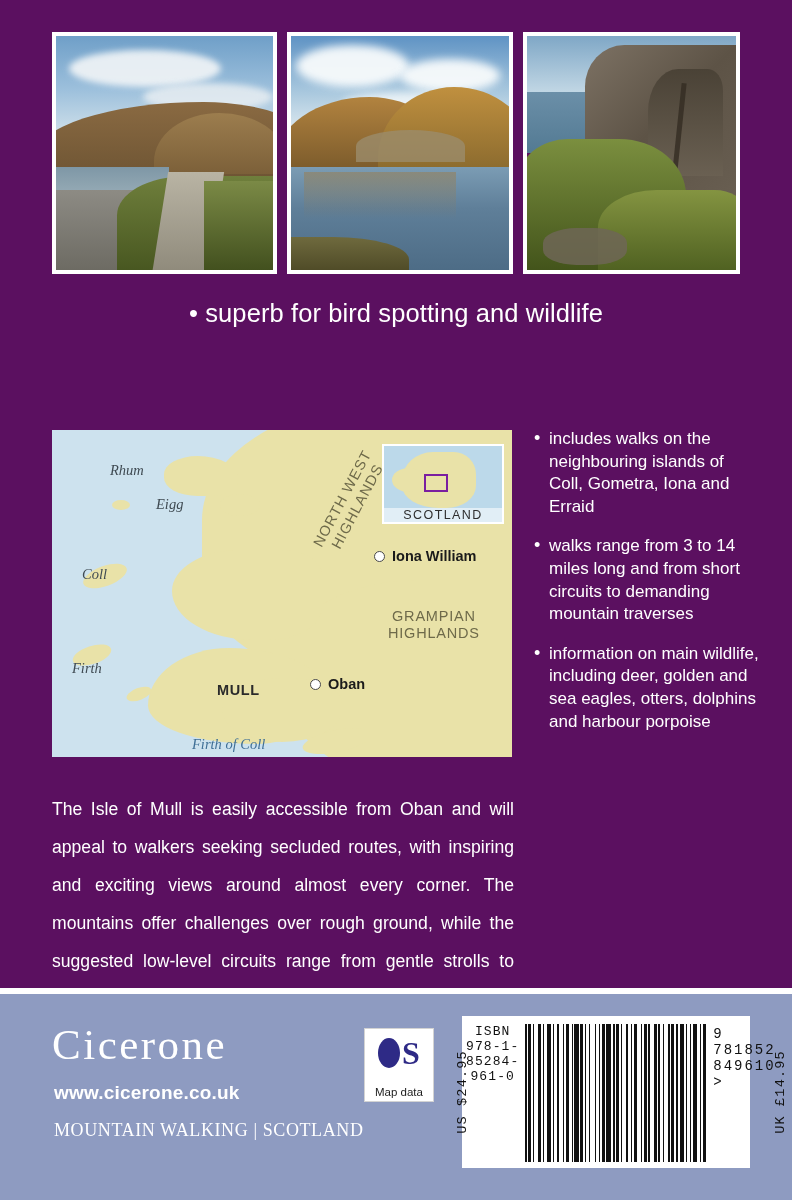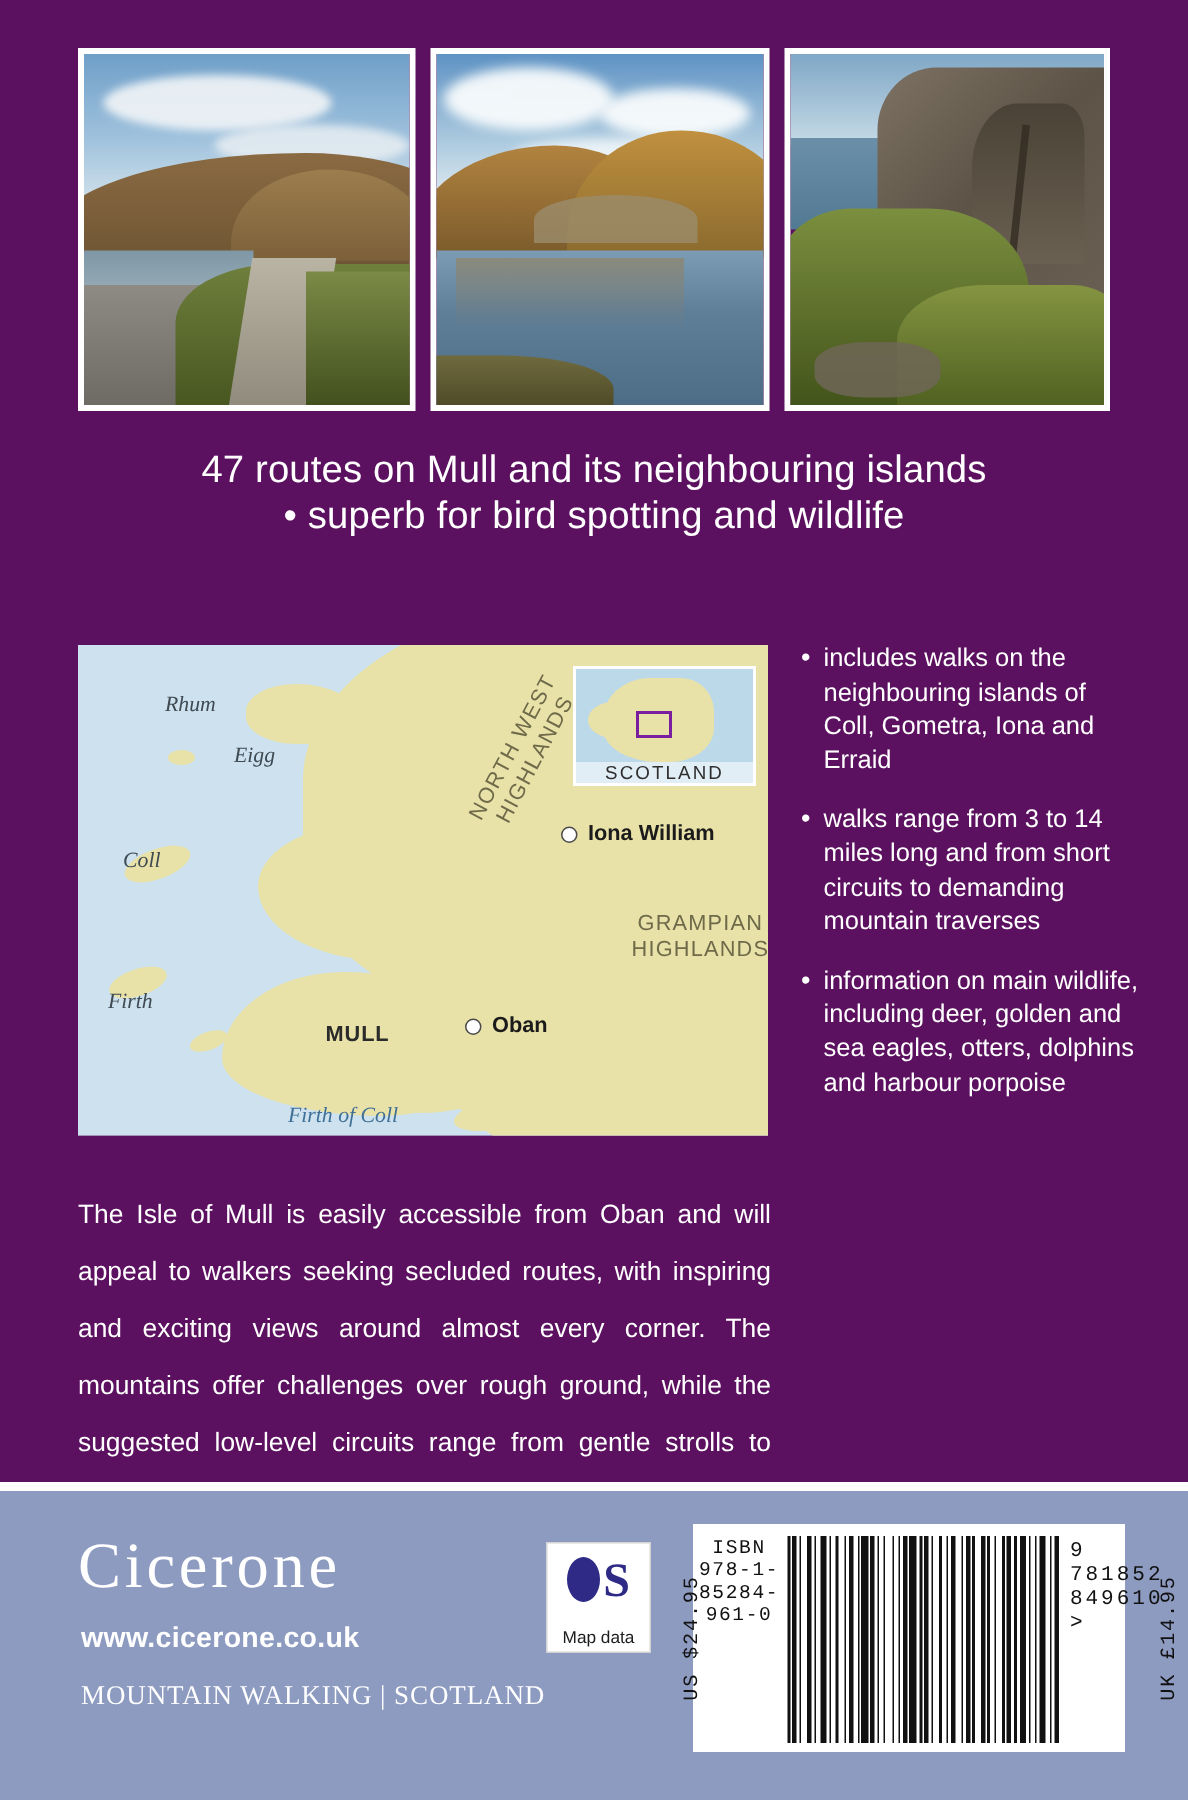--- a/index.html
+++ b/index.html
@@ -261,21 +261,20 @@
     letter-spacing: .6px;
   }
   .map-label.region {
     font-style: normal;
     font-family: "Liberation Sans", sans-serif;
     color: #6e6a4a;
     font-size: 14.5px;
     letter-spacing: .8px;
     text-align: center;
     line-height: 17px;
-    margin-left: 33px;
   }
   .map-label.nwh {
     transform: rotate(-62deg);
     transform-origin: left top;
     color: #6e6a4a;
     font-style: normal;
     font-family: "Liberation Sans", sans-serif;
     letter-spacing: 1px;
     line-height: 17px;
     text-align: center;
@@ -510,21 +509,20 @@
     <div class="cliff"></div>
     <div class="cliff2"></div>
     <div class="crack"></div>
     <div class="grass"></div>
     <div class="grass2"></div>
     <div class="rockfoot"></div>
   </div>
 </div>
 
 <div class="headline">
-  <span class="l1">47 routes on Mull and its neighbouring islands</span>
   <span class="l3">• superb for bird spotting and wildlife</span>
 </div>
 
 <div class="map">
   <div class="sea"></div>
   <div class="land mainland"></div>
   <div class="land mainland2"></div>
   <div class="land mainland3"></div>
   <div class="land mull"></div>
   <div class="land mull2"></div>

